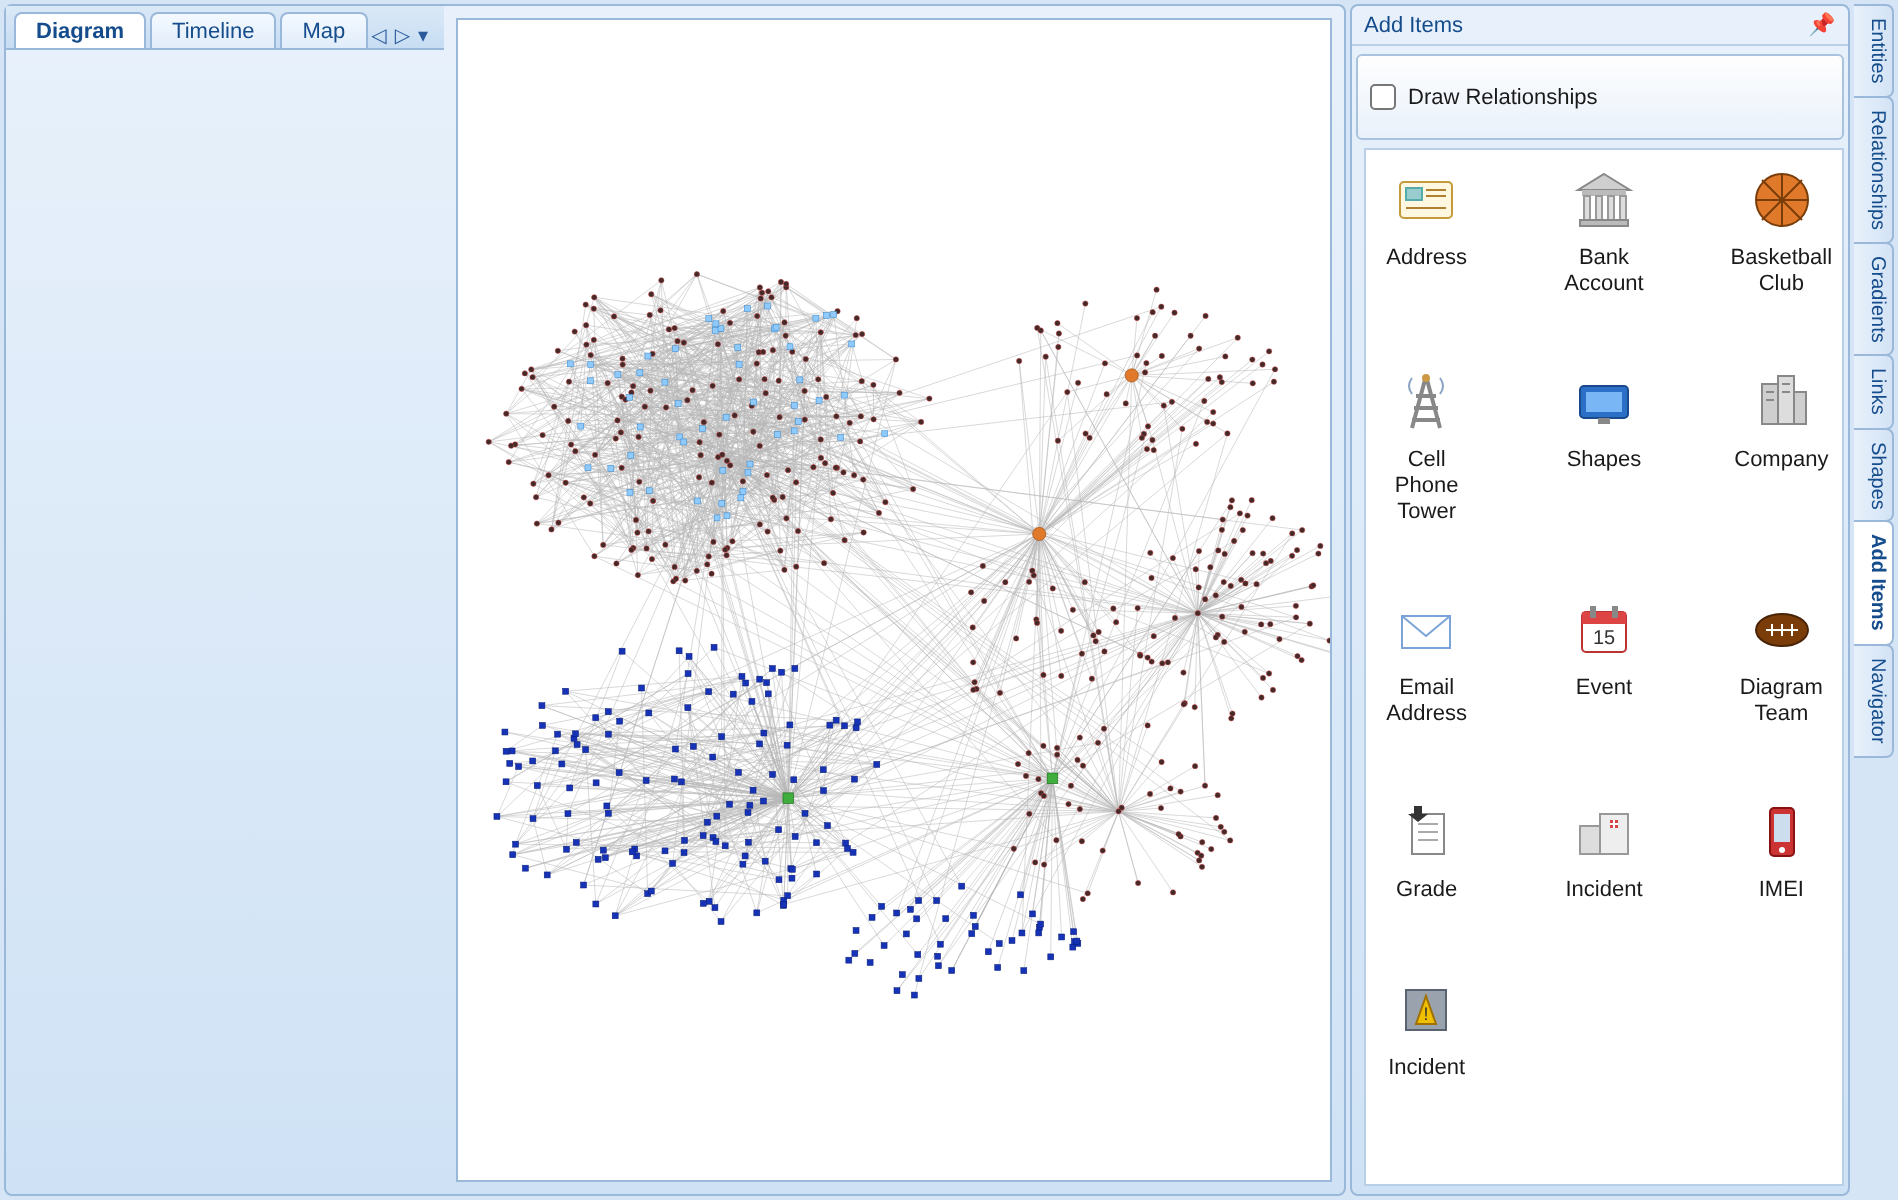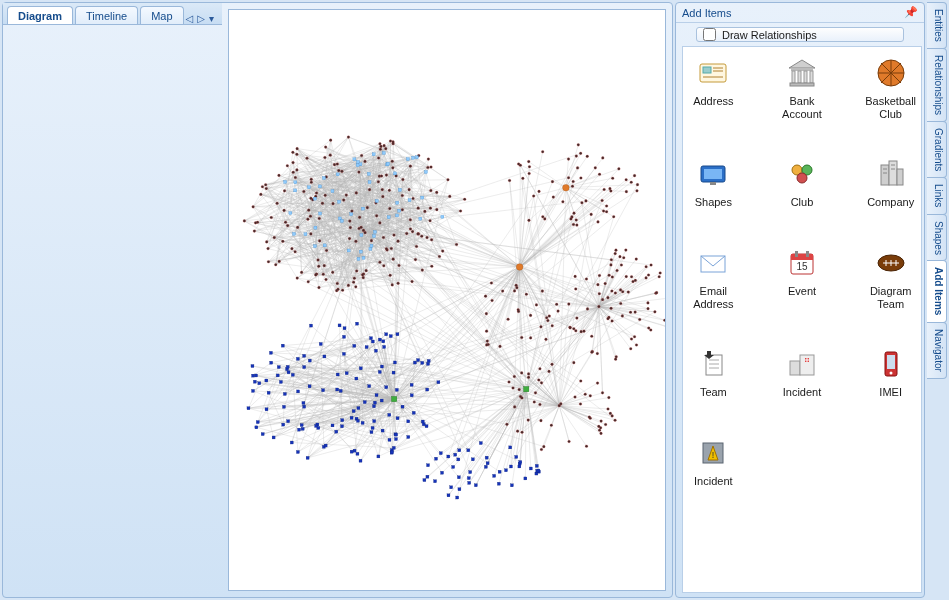--- a/index.html
+++ b/index.html
@@ -83,22 +83,22 @@
     padding: 0 6px;
     color: #154c8c;
     font-size: 11px;
     border-bottom: 1px solid #b9cfe8;
   }
   .side-header .pin {
     margin-left: auto;
     cursor: pointer;
   }
   .draw-rel {
-    margin: 4px 20px;
-    padding: 0 6px;
+    margin: 4px 2px;
+    padding: 14px 6px;
     background: linear-gradient(#fefefe,#e9f1fb);
     border: 1px solid #a9c2de;
     border-radius: 3px;
     display: flex;
     align-items: center;
     gap: 6px;
     color: #1a1a1a;
   }
   .draw-rel input { accent-color: #2b5a9b; }
   .palette-scroll {
@@ -126,21 +126,20 @@
     flex-direction: column;
     align-items: center;
     cursor: pointer;
     color: #1a1a1a;
     user-select: none;
   }
   .palette-item .icon-box {
     width: 36px;
     height: 36px;
     display: flex;
-    align-items: center;
     justify-content: center;
     margin-bottom: 4px;
   }
   .palette-item .lbl { text-align: center; line-height: 1.15; max-width: 90px; }
 
   
   .vert-tabs {
     width: 20px;
     display: flex;
     flex-direction: column;
@@ -2319,36 +2318,36 @@
             <svg width="34" height="34" viewBox="0 0 34 34">
               <circle cx="17" cy="17" r="13" fill="#e07a2a" stroke="#7a3d0a"></circle>
               <path d="M4 17 H30 M17 4 V30 M7 7 Q17 17 27 27 M27 7 Q17 17 7 27" stroke="#7a3d0a" fill="none"></path>
             </svg>
           </div>
           <div class="lbl">Basketball Club</div>
         </div>
         <div class="palette-item">
           <div class="icon-box">
             <svg width="34" height="34" viewBox="0 0 34 34">
+              <path d="M17 4 L10 30 M17 4 L24 30 M12 14 H22 M11 20 H23 M10 26 H24" stroke="#888" stroke-width="2" fill="none"></path>
+              <circle cx="17" cy="5" r="2" fill="#c94"></circle>
+              <path d="M10 5 Q7 9 10 13 M24 5 Q27 9 24 13" stroke="#8aa3c4" fill="none"></path>
+            </svg>
+          </div>
+          <div class="lbl">Cell Phone Tower</div>
+        </div>
+        <div class="palette-item">
+          <div class="icon-box">
+            <svg width="34" height="34" viewBox="0 0 34 34">
               <rect x="5" y="9" width="24" height="16" rx="2" fill="#2b6fc7" stroke="#184a8c"></rect>
               <rect x="8" y="12" width="18" height="10" fill="#79b6f5"></rect>
               <rect x="14" y="25" width="6" height="3" fill="#888"></rect>
             </svg>
           </div>
           <div class="lbl">Shapes</div>
-        </div>
-        <div class="palette-item">
-          <div class="icon-box">
-            <svg width="34" height="34" viewBox="0 0 34 34">
-              <circle cx="12" cy="13" r="5" fill="#f0b040" stroke="#a07010"></circle>
-              <circle cx="22" cy="13" r="5" fill="#5ab45a" stroke="#2a7a2a"></circle>
-              <circle cx="17" cy="21" r="5" fill="#d05050" stroke="#8a2a2a"></circle>
-            </svg>
-          </div>
-          <div class="lbl">Club</div>
         </div>
         <div class="palette-item">
           <div class="icon-box">
             <svg width="34" height="34" viewBox="0 0 34 34">
               <rect x="7" y="8" width="8" height="20" fill="#cfcfcf" stroke="#888"></rect>
               <rect x="15" y="4" width="8" height="24" fill="#ddd" stroke="#888"></rect>
               <rect x="23" y="12" width="6" height="16" fill="#cfcfcf" stroke="#888"></rect>
               <line x1="9" y1="12" x2="13" y2="12" stroke="#888"></line>
               <line x1="9" y1="16" x2="13" y2="16" stroke="#888"></line>
               <line x1="17" y1="8" x2="21" y2="8" stroke="#888"></line>
@@ -2394,21 +2393,21 @@
           <div class="icon-box">
             <svg width="34" height="34" viewBox="0 0 34 34">
               <rect x="10" y="8" width="16" height="20" fill="#fff" stroke="#888"></rect>
               <line x1="13" y1="13" x2="23" y2="13" stroke="#aaa"></line>
               <line x1="13" y1="17" x2="23" y2="17" stroke="#aaa"></line>
               <line x1="13" y1="21" x2="23" y2="21" stroke="#aaa"></line>
               <path d="M8 8 L18 8 L13 12 Z" fill="#333"></path>
               <rect x="11" y="4" width="4" height="5" fill="#333"></rect>
             </svg>
           </div>
-          <div class="lbl">Team</div>
+          <div class="lbl">Grade</div>
         </div>
         <div class="palette-item">
           <div class="icon-box">
             <svg width="34" height="34" viewBox="0 0 34 34">
               <rect x="5" y="14" width="10" height="14" fill="#ddd" stroke="#999"></rect>
               <rect x="15" y="8" width="14" height="20" fill="#eee" stroke="#999"></rect>
               <rect x="20" y="11" width="4" height="4" fill="#d44"></rect>
               <line x1="22" y1="11" x2="22" y2="15" stroke="#fff"></line>
               <line x1="20" y1="13" x2="24" y2="13" stroke="#fff"></line>
             </svg>

